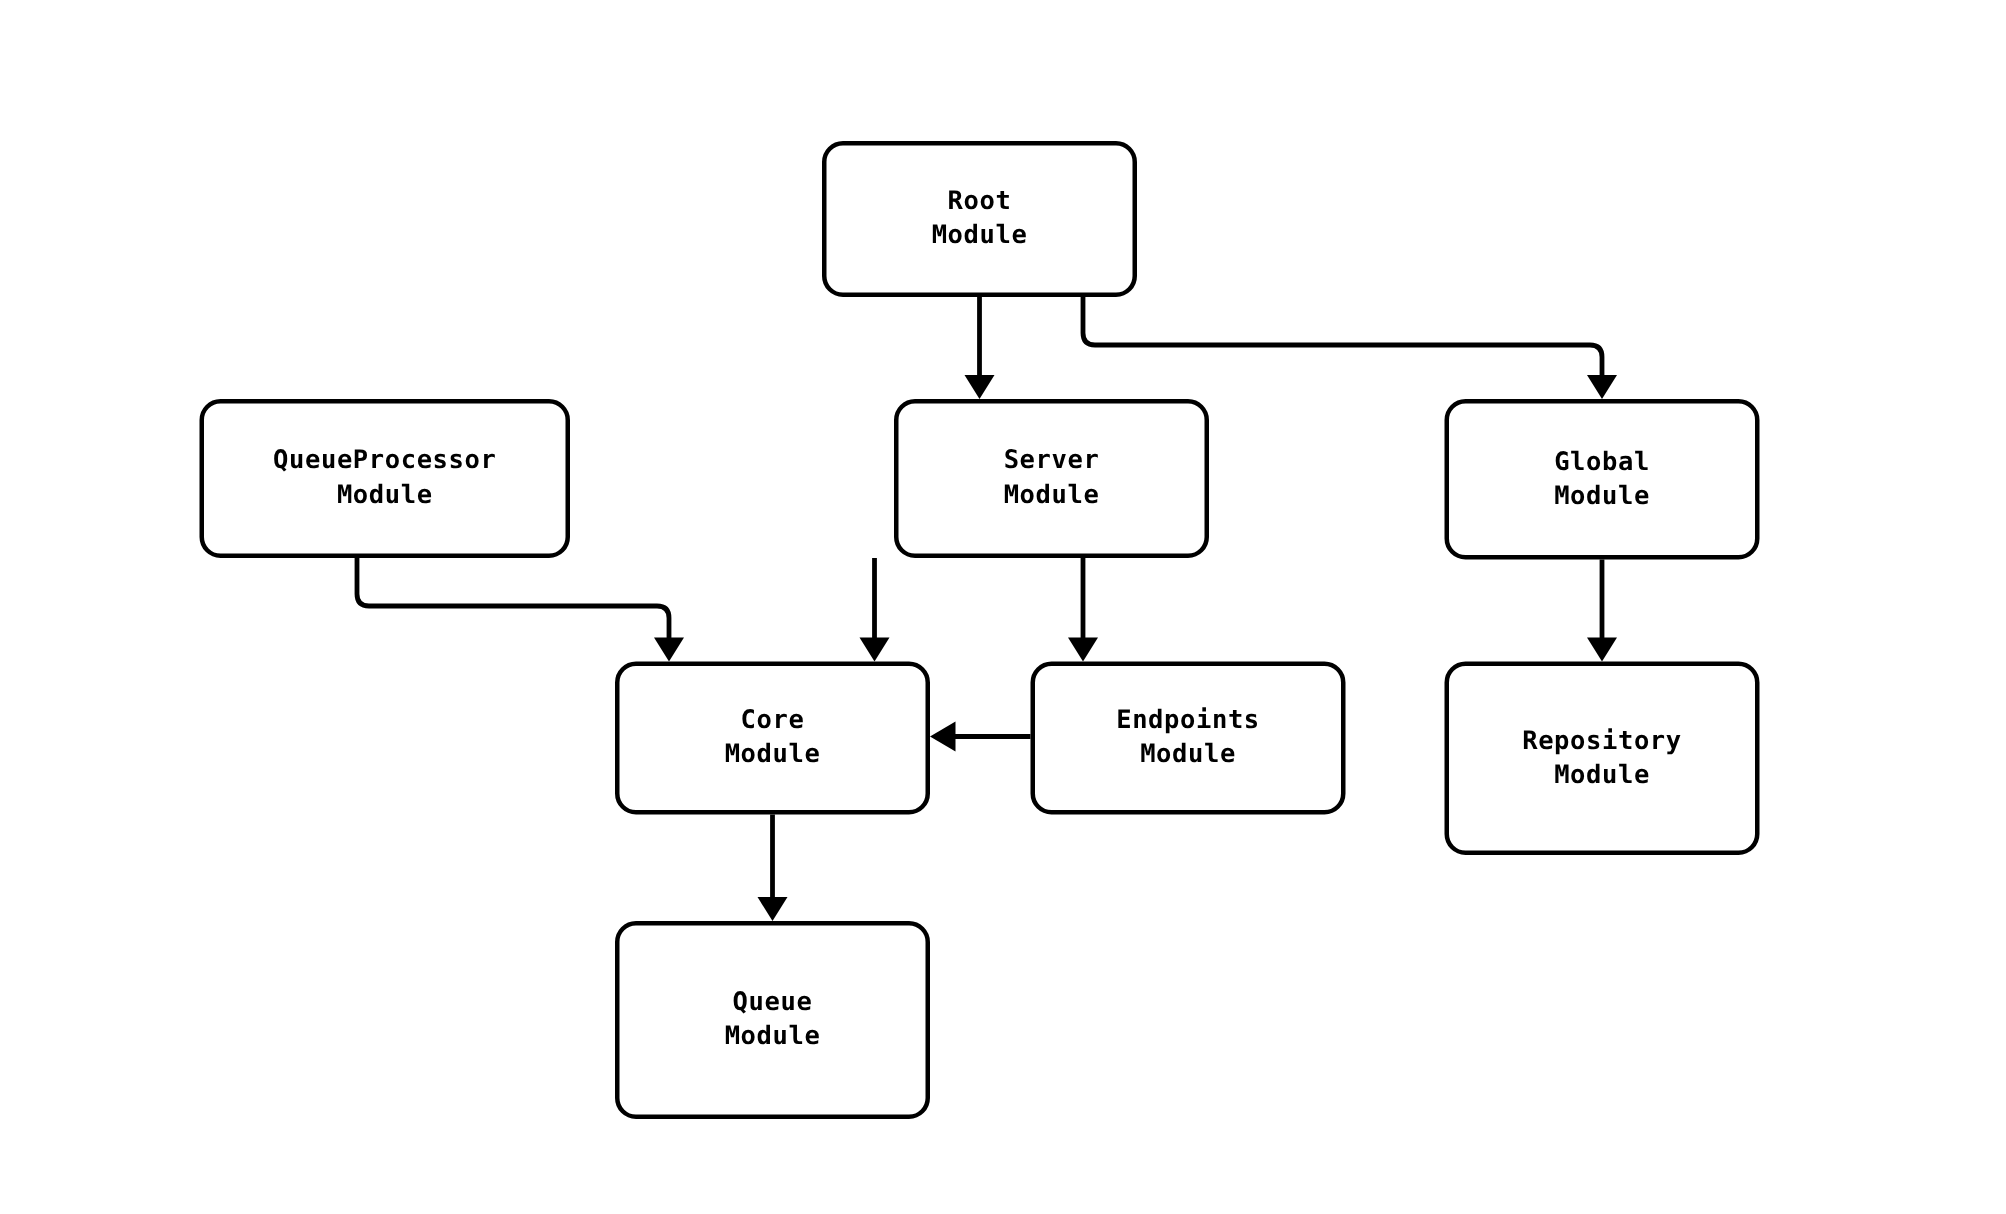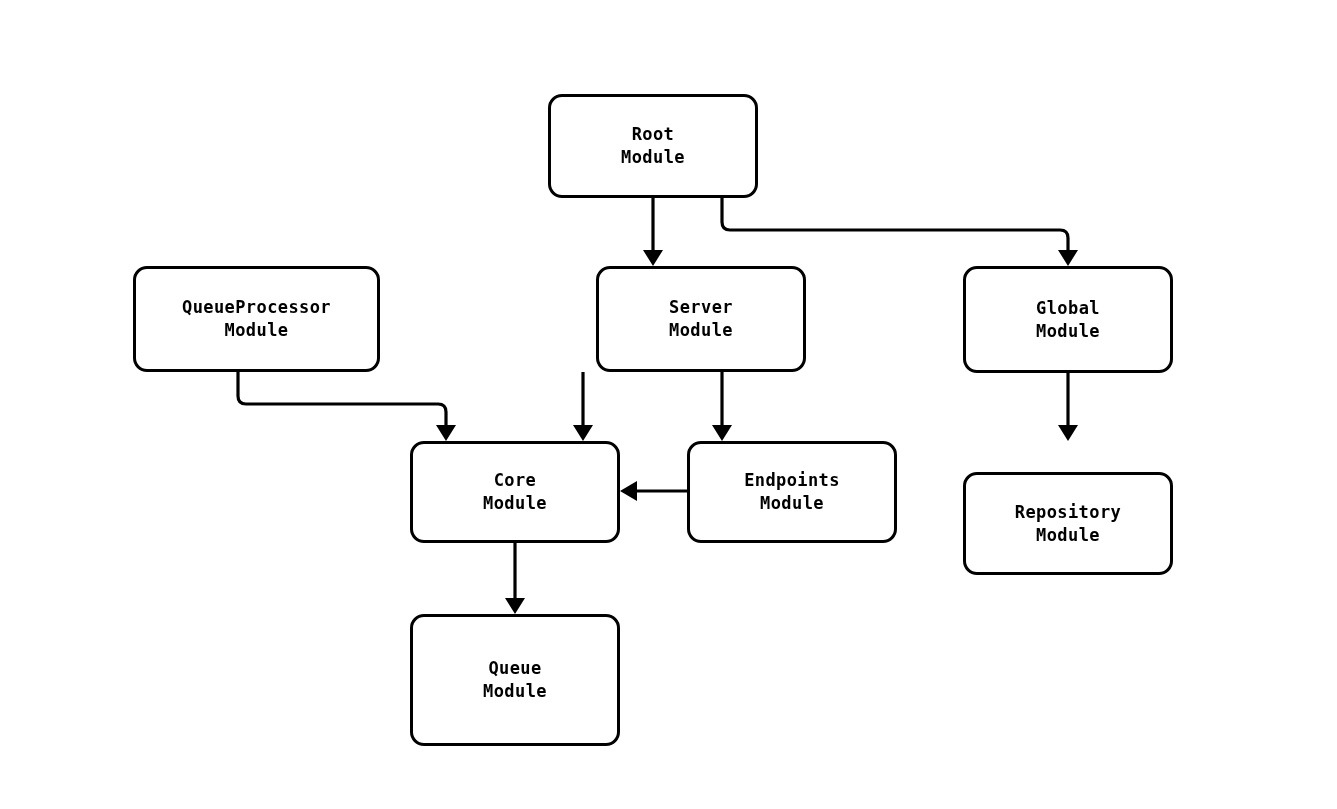--- a/index.html
+++ b/index.html
@@ -127,21 +127,21 @@
   <div class="node" style="left:410px; top:441px; width:210px; height:102px;">
     <span class="node-line">Core</span>
     <span class="node-line">Module</span>
   </div>
 
   <div class="node" style="left:687px; top:441px; width:210px; height:102px;">
     <span class="node-line">Endpoints</span>
     <span class="node-line">Module</span>
   </div>
 
-  <div class="node" style="left:963px; top:441px; width:210px; height:103px;margin-top:31px;">
+  <div class="node" style="left:963px; top:441px; width:210px; height:129px;">
     <span class="node-line">Repository</span>
     <span class="node-line">Module</span>
   </div>
 
   <div class="node" style="left:410px; top:614px; width:210px; height:132px;">
     <span class="node-line">Queue</span>
     <span class="node-line">Module</span>
   </div>
 
 </div>

